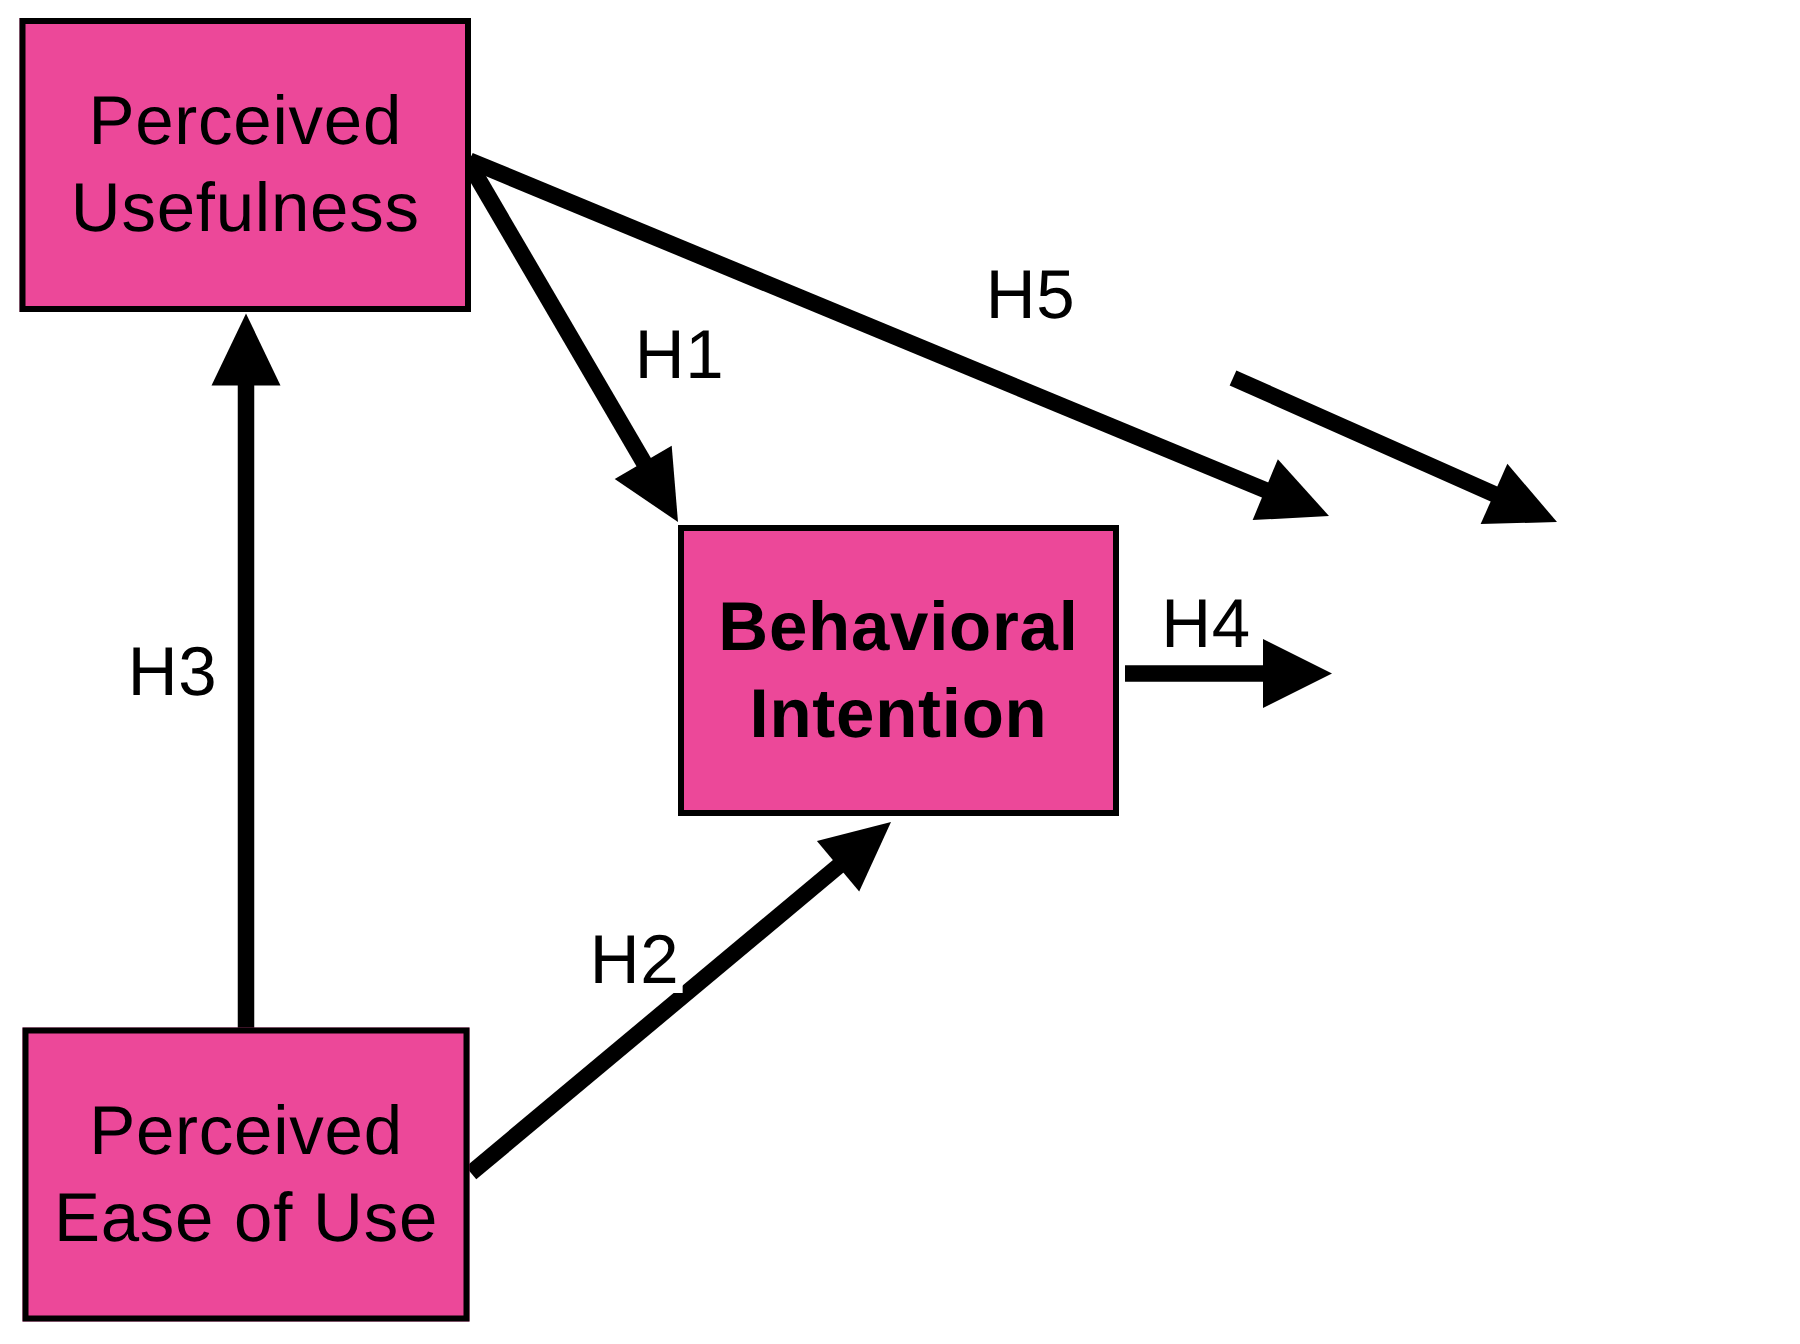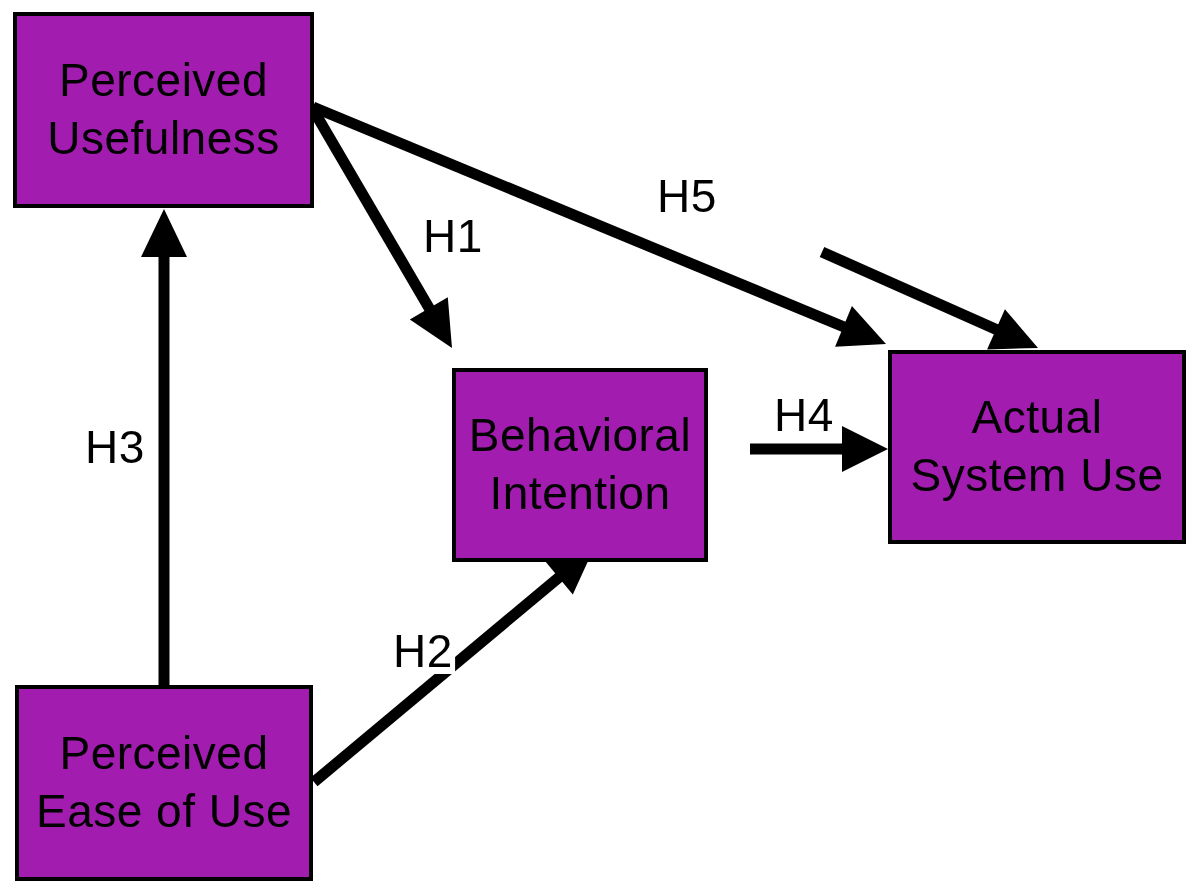--- a/index.html
+++ b/index.html
@@ -28,21 +28,21 @@
     stroke-width: 11;
   }
   .arrows polygon {
     fill: #000000;
     stroke: none;
   }
   .node {
     position: absolute;
     box-sizing: border-box;
     border: 4px solid #000000;
-    background: #a21caf;
+    background: #ec4899;
     display: flex;
     align-items: center;
     justify-content: center;
   }
   .node-label {
     font-size: 46px;
     line-height: 1.26;
     text-align: center;
     white-space: pre-line;
     letter-spacing: 0.5px;
@@ -51,24 +51,24 @@
     position: absolute;
     transform: translate(-50%, -50%);
     font-size: 46px;
     line-height: 1;
     letter-spacing: 0.5px;
     background: #ffffff;
     padding: 0 2px;
   }
   .node-pu  { left: 13px;  top: 12px;  width: 301px; height: 196px; }
   .node-peou{ left: 15px;  top: 685px; width: 298px; height: 196px; }
-  .node-bi  { left: 452px; top: 368px; width: 256px; height: 194px; }
+  .node-bi  { left: 452px; top: 350px; width: 294px; height: 194px; font-weight: bold; }
   .node-asu { left: 888px; top: 350px; width: 298px; height: 194px; }
   .label-h1 { left: 453px; top: 236px; }
-  .label-h2 { left: 423px; top: 639px; margin-top: 12px; }
+  .label-h2 { left: 423px; top: 639px; }
   .label-h3 { left: 115px; top: 447px; text-align: right; }
   .label-h4 { left: 804px; top: 415px; }
   .label-h5 { left: 687px; top: 196px; }
 </style>
 </head>
 <body>
 
 <div class="canvas">
 
   <svg class="arrows" viewBox="0 0 1200 896" xmlns="http://www.w3.org/2000/svg">
@@ -112,24 +112,20 @@
   <div class="node node-peou">
     <span class="node-label">Perceived
 Ease of Use</span>
   </div>
 
   <div class="node node-bi">
     <span class="node-label">Behavioral
 Intention</span>
   </div>
 
-  <div class="node node-asu">
-    <span class="node-label">Actual
-System Use</span>
-  </div>
 
   <div class="edge-label label-h1">H1</div>
   <div class="edge-label label-h2">H2</div>
   <div class="edge-label label-h3">H3</div>
   <div class="edge-label label-h4">H4</div>
   <div class="edge-label label-h5">H5</div>
 
 </div>
 
 </body></html>

